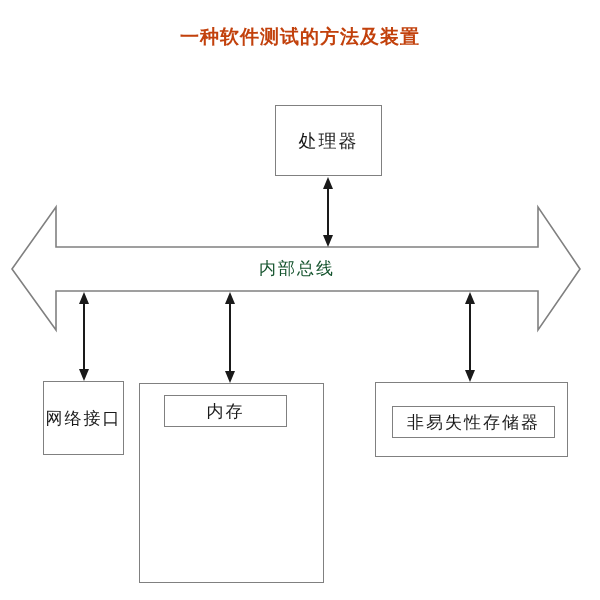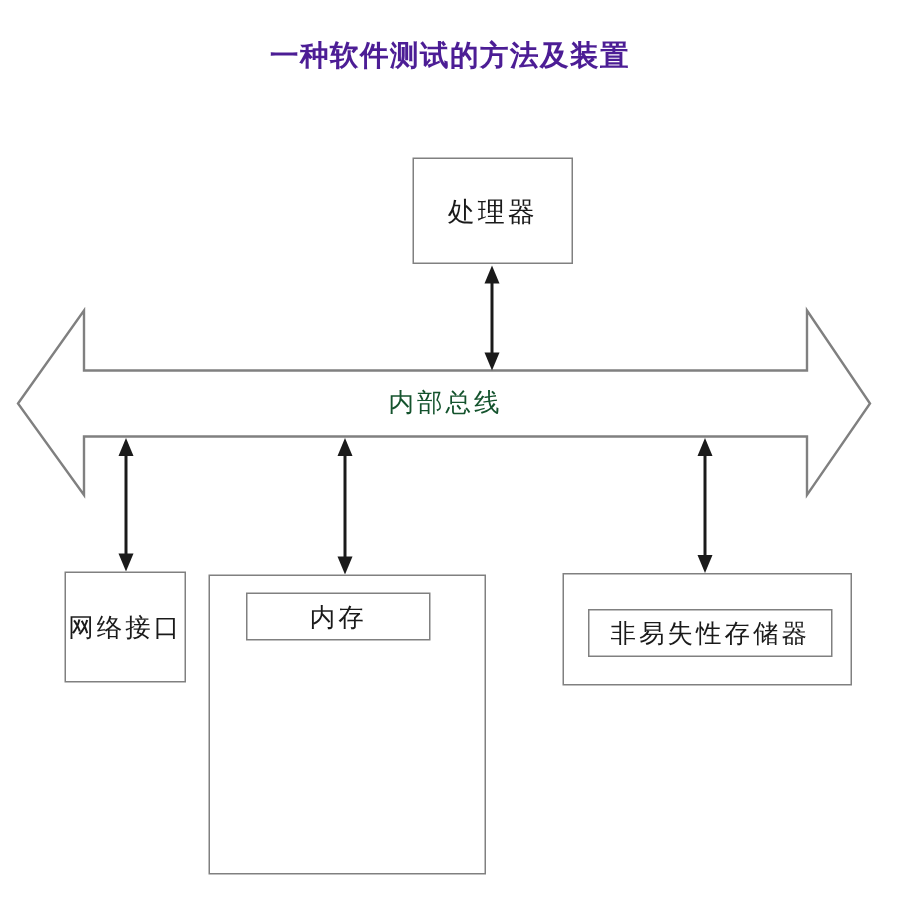--- a/index.html
+++ b/index.html
@@ -19,21 +19,21 @@
   .title {
     position: absolute;
     left: 0;
     top: 24px;
     width: 600px;
     text-align: center;
     font-family: "Liberation Sans", "DejaVu Sans", sans-serif;
     font-weight: bold;
     font-size: 19px;
     letter-spacing: 1px;
-    color: #4c1d95;
+    color: #c2410c;
   }
   .box {
     position: absolute;
     background: #ffffff;
     border: 1px solid #808080;
     box-sizing: border-box;
     display: flex;
     align-items: center;
     justify-content: center;
     font-size: 17px;

